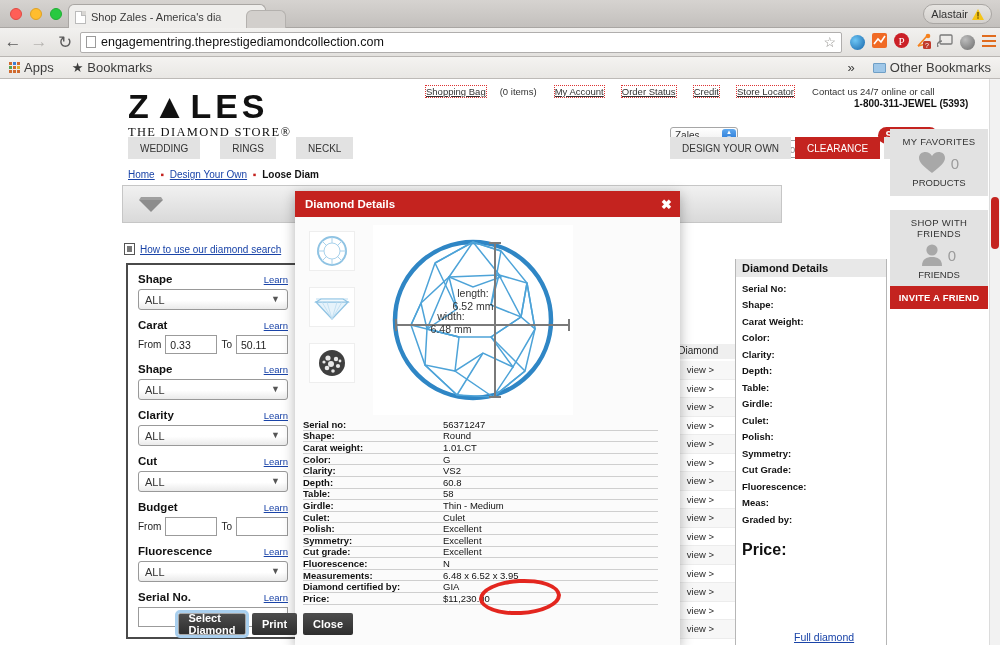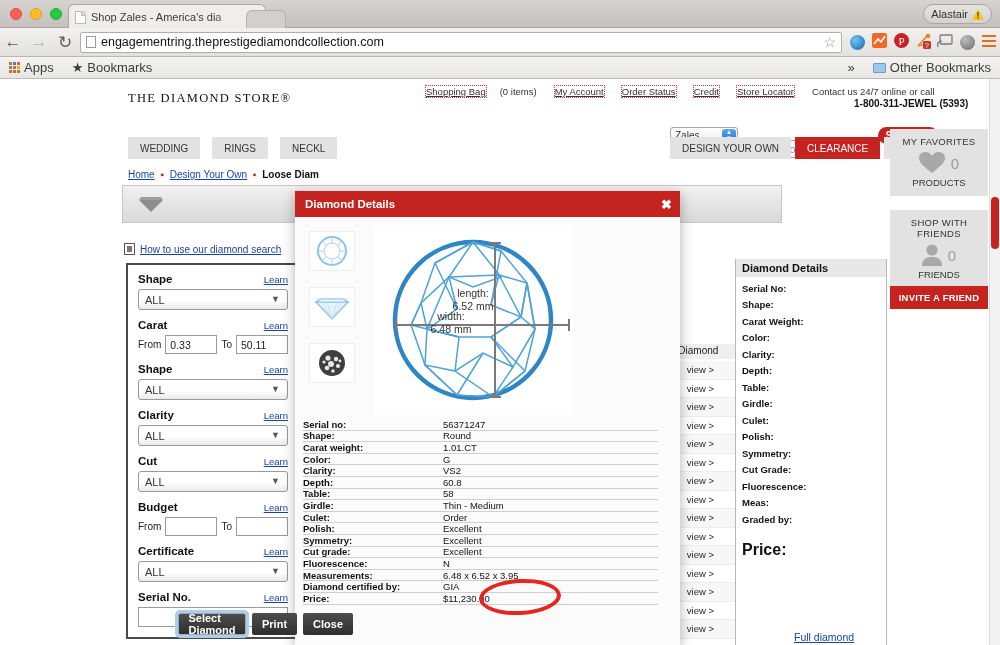--- a/index.html
+++ b/index.html
@@ -121,21 +121,21 @@
   .sel .sb { position:absolute; right:1px; top:1px; width:14px; height:13px;
      background:linear-gradient(#5ea8ef,#1f6fd0); border-radius:3px; color:#fff;
      font-size:7px; text-align:center; line-height:6px;}
   .kw { width:130px; height:18px; border:1px solid #9d9d9d; background:#fff;
      font-size:10px; color:#8a8a8a; padding-left:4px; display:flex; align-items:center;margin-top:28px;}
   .searchbtn { width:60px; height:17px; border-radius:9px; background:#c4231f;
      color:#fff; font-size:10px; font-weight:bold; letter-spacing:.5px;
      display:flex; align-items:center; justify-content:center; }
 
   
-  .mainnav { position:absolute; left:18px; top:58px; display:flex; gap:12px;border-radius:11px; }
+  .mainnav { position:absolute; left:18px; top:58px; display:flex; gap:20px;border-radius:11px; }
   .navitem { height:22px; background:#e2e2e2; color:#333; font-size:10px;
      display:flex; align-items:center; justify-content:center; padding:0 12px; white-space:nowrap;}
   .rightnav { position:absolute; left:560px; top:58px; display:flex; gap:4px; }
   .navitem.red { background:#c4231f; color:#fff; }
 
   
   .crumb { position:absolute; left:18px; top:90px; font-size:10px; color:#333; white-space:nowrap;}
   .crumb a { color:#1a44a8; text-decoration:underline; }
   .crumb b { color:#111; }
   .crumb .dot { color:#c4231f; padding:0 3px; }
@@ -331,20 +331,21 @@
 
   <div id="page">
     <div class="leftgut"></div>
     <div class="scrollcol">
       <div class="thumb"></div>
     </div>
 
     <div class="content">
 
       <div class="logo">
+        <div class="z1">Z▲LES</div>
         <div class="z2">THE DIAMOND STORE®</div>
       </div>
 
       <div class="util">
         <a>Shopping Bag</a>
         <span class="plain" style="margin-left:-4px">(0 items)</span>
         <a>My Account</a>
         <a>Order Status</a>
         <a>Credit</a>
         <a>Store Locator</a>
@@ -446,21 +447,21 @@
           <span class="lr">Learn</span>
           </div>
         <div class="frange">
           <span>From</span>
           <span class="inp"></span>
           <span>To</span>
           <span class="inp"></span>
           </div>
 
         <div class="flabel">
-          <span class="nm">Certificate</span>
+          <span class="nm">Fluorescence</span>
           <span class="lr">Learn</span>
           </div>
         <div class="fsel">
           <span>ALL</span>
           <span class="cv">▼</span>
           </div>
 
         <div class="flabel">
           <span class="nm">Serial No.</span>
           <span class="lr">Learn</span>
@@ -692,21 +693,21 @@
             <div class="mrow">
               <span class="k">Table:</span>
               <span class="v">58</span>
             </div>
             <div class="mrow">
               <span class="k">Girdle:</span>
               <span class="v">Thin - Medium</span>
             </div>
             <div class="mrow">
               <span class="k">Culet:</span>
-              <span class="v">Order</span>
+              <span class="v">Culet</span>
             </div>
             <div class="mrow">
               <span class="k">Polish:</span>
               <span class="v">Excellent</span>
             </div>
             <div class="mrow">
               <span class="k">Symmetry:</span>
               <span class="v">Excellent</span>
             </div>
             <div class="mrow">

